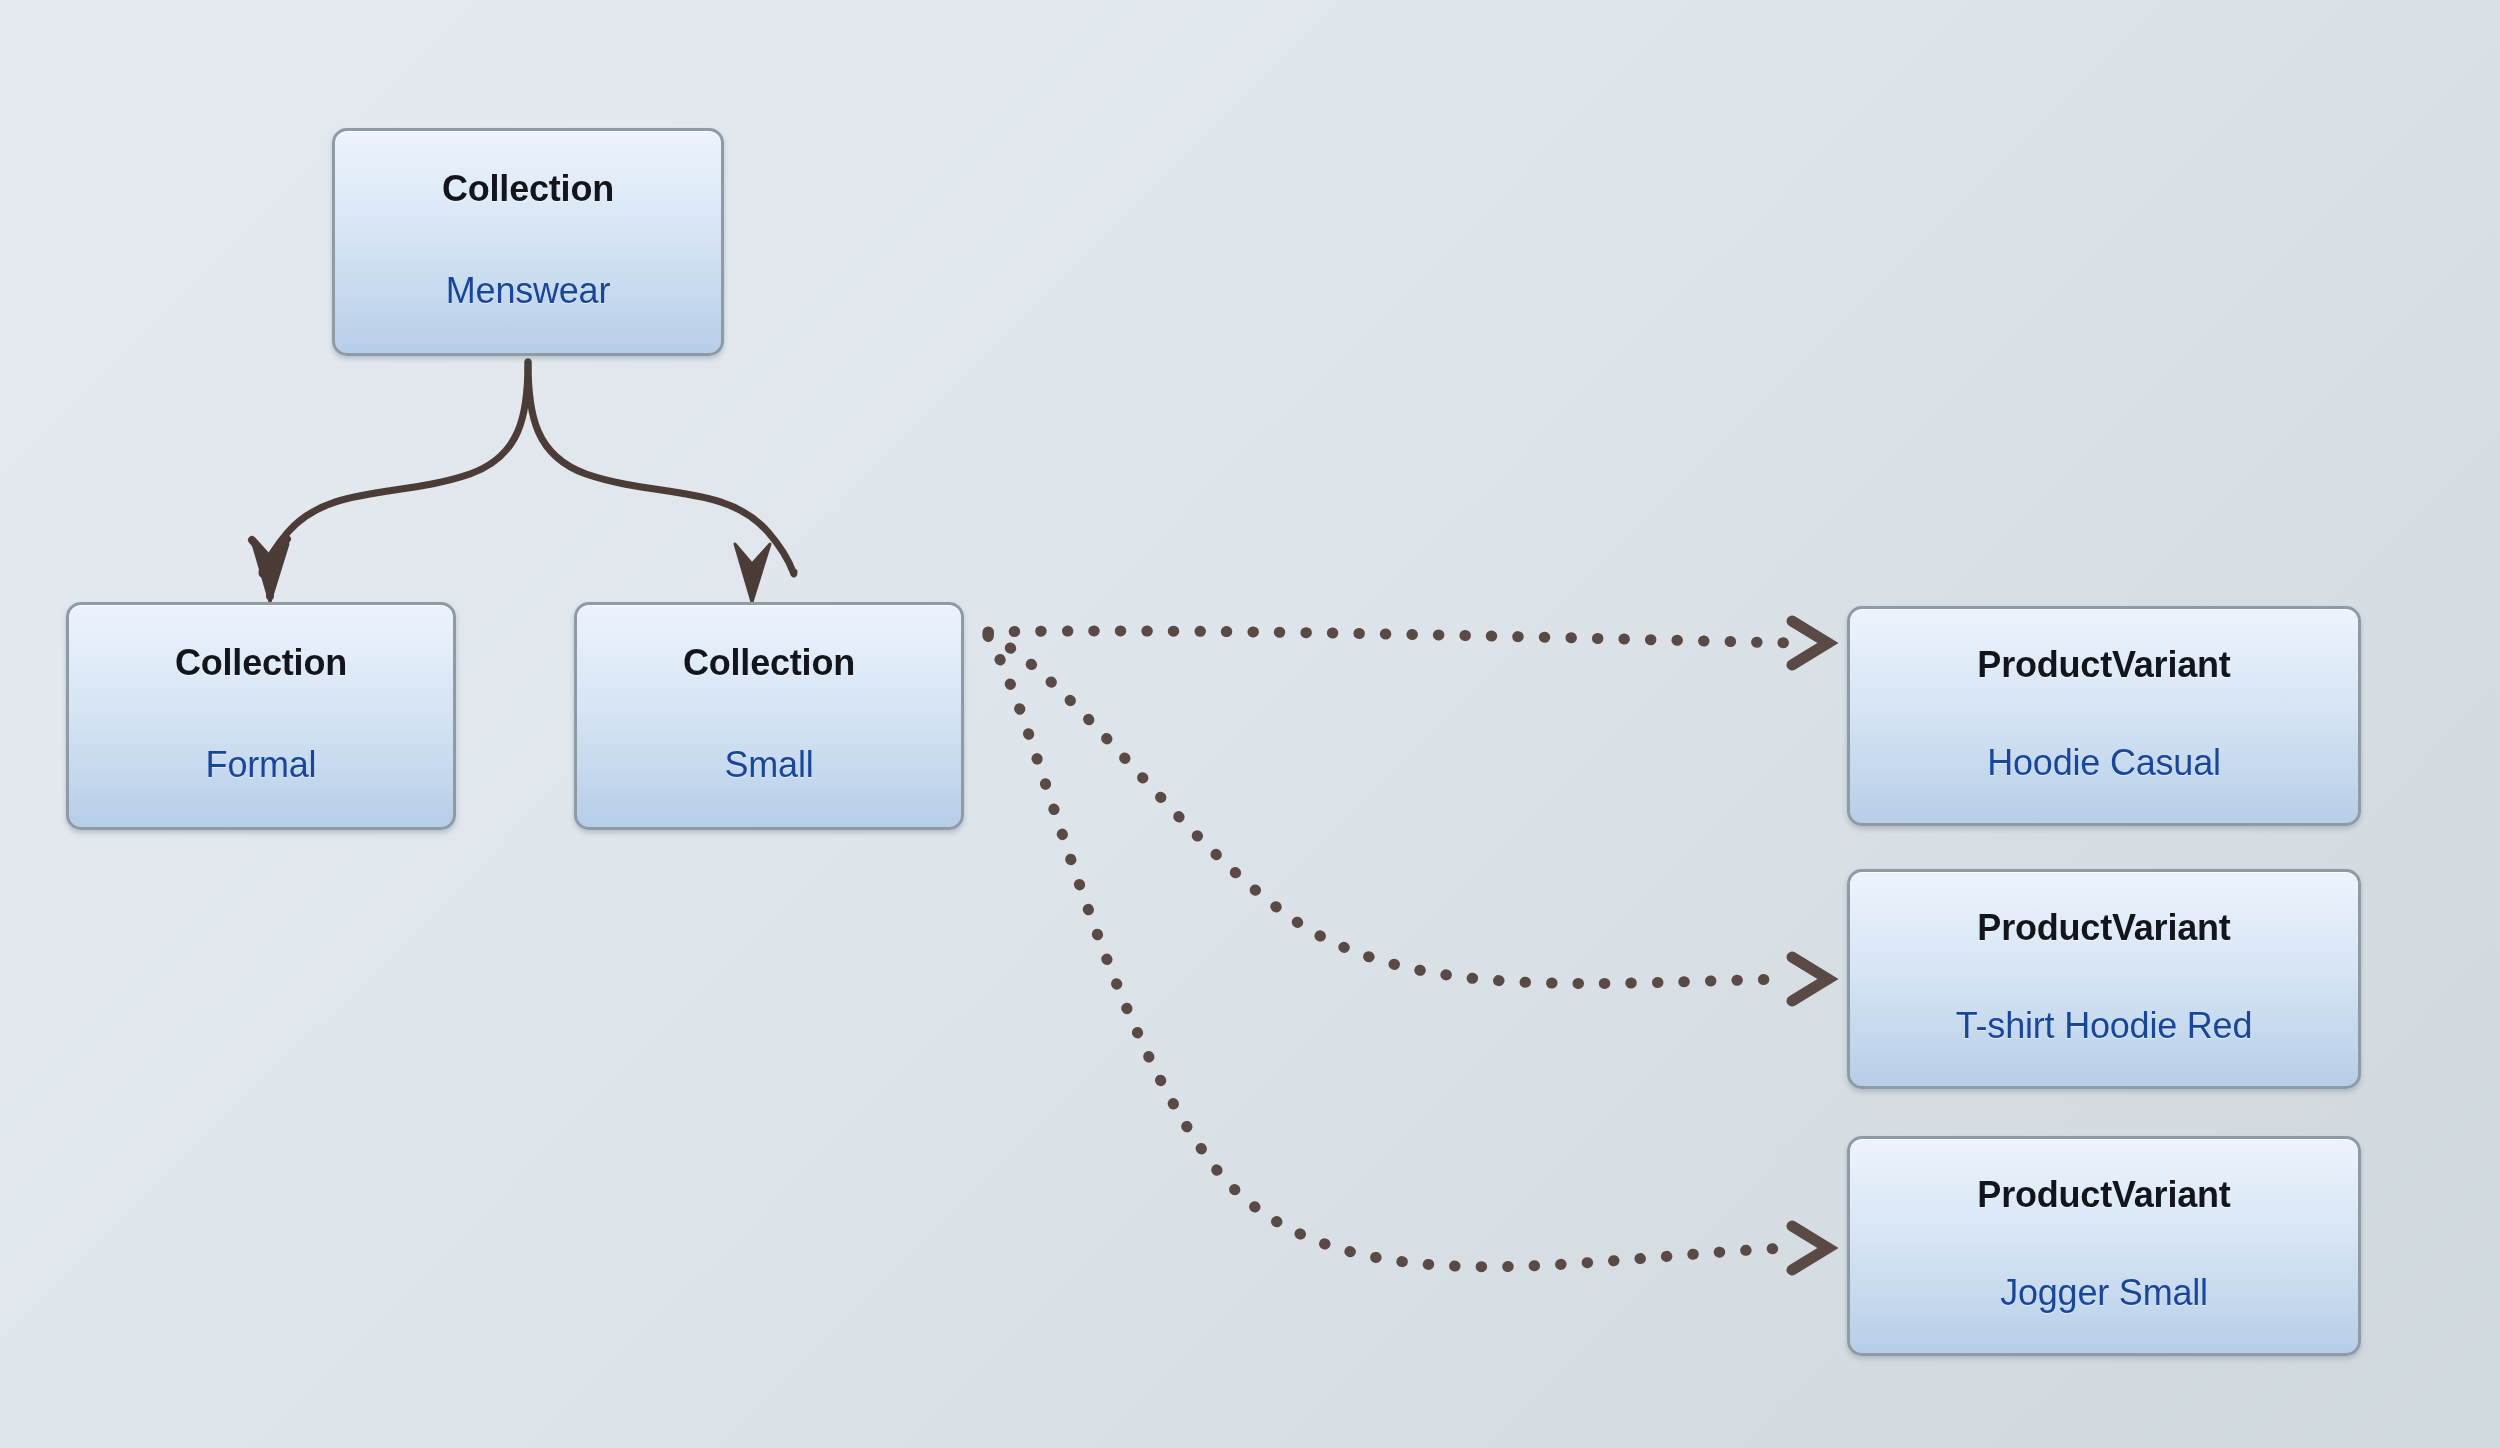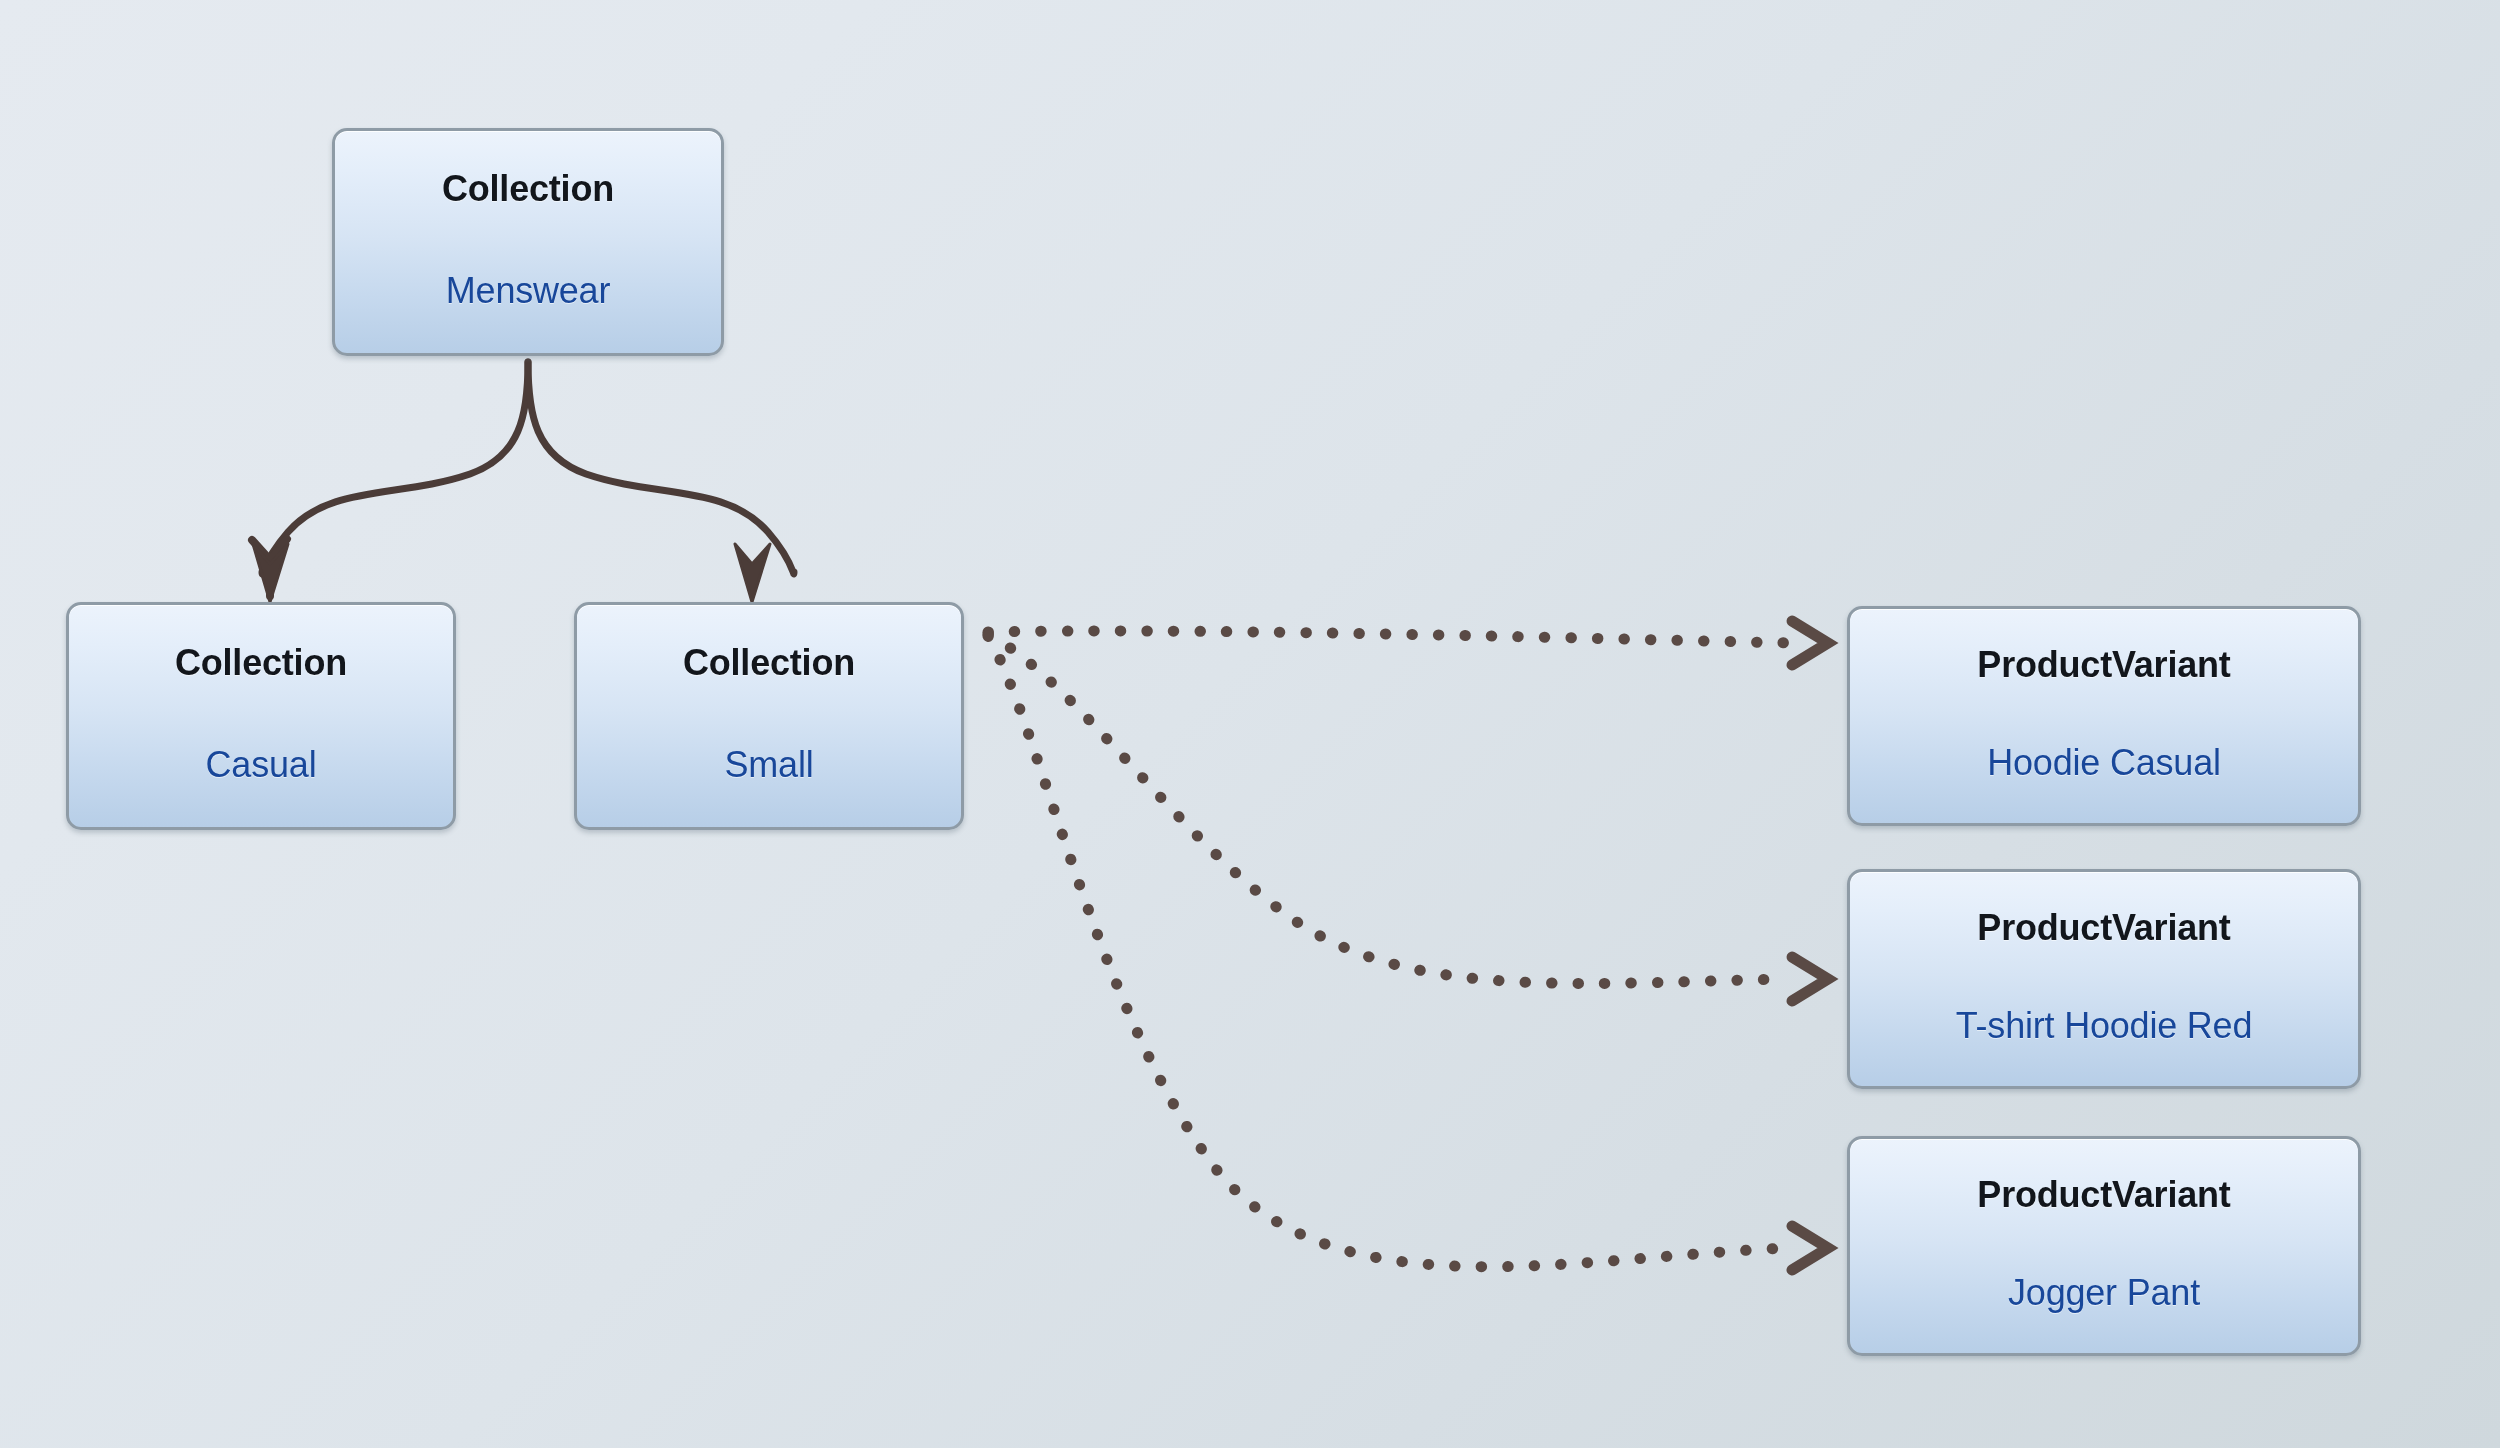--- a/index.html
+++ b/index.html
@@ -120,36 +120,36 @@
     </g>
   </svg>
 
   <div class="node" id="node-menswear">
     <div class="node-type">Collection</div>
     <div class="node-name">Menswear</div>
   </div>
 
   <div class="node" id="node-formal">
     <div class="node-type">Collection</div>
-    <div class="node-name">Casual</div>
+    <div class="node-name">Formal</div>
   </div>
 
   <div class="node" id="node-casual">
     <div class="node-type">Collection</div>
     <div class="node-name">Small</div>
   </div>
 
   <div class="node" id="node-pv-1">
     <div class="node-type">ProductVariant</div>
     <div class="node-name">Hoodie Casual</div>
   </div>
 
   <div class="node" id="node-pv-2">
     <div class="node-type">ProductVariant</div>
     <div class="node-name">T-shirt Hoodie Red</div>
   </div>
 
   <div class="node" id="node-pv-3">
     <div class="node-type">ProductVariant</div>
-    <div class="node-name">Jogger Pant</div>
+    <div class="node-name">Jogger Small</div>
   </div>
 
 </div>
 
 </body></html>

